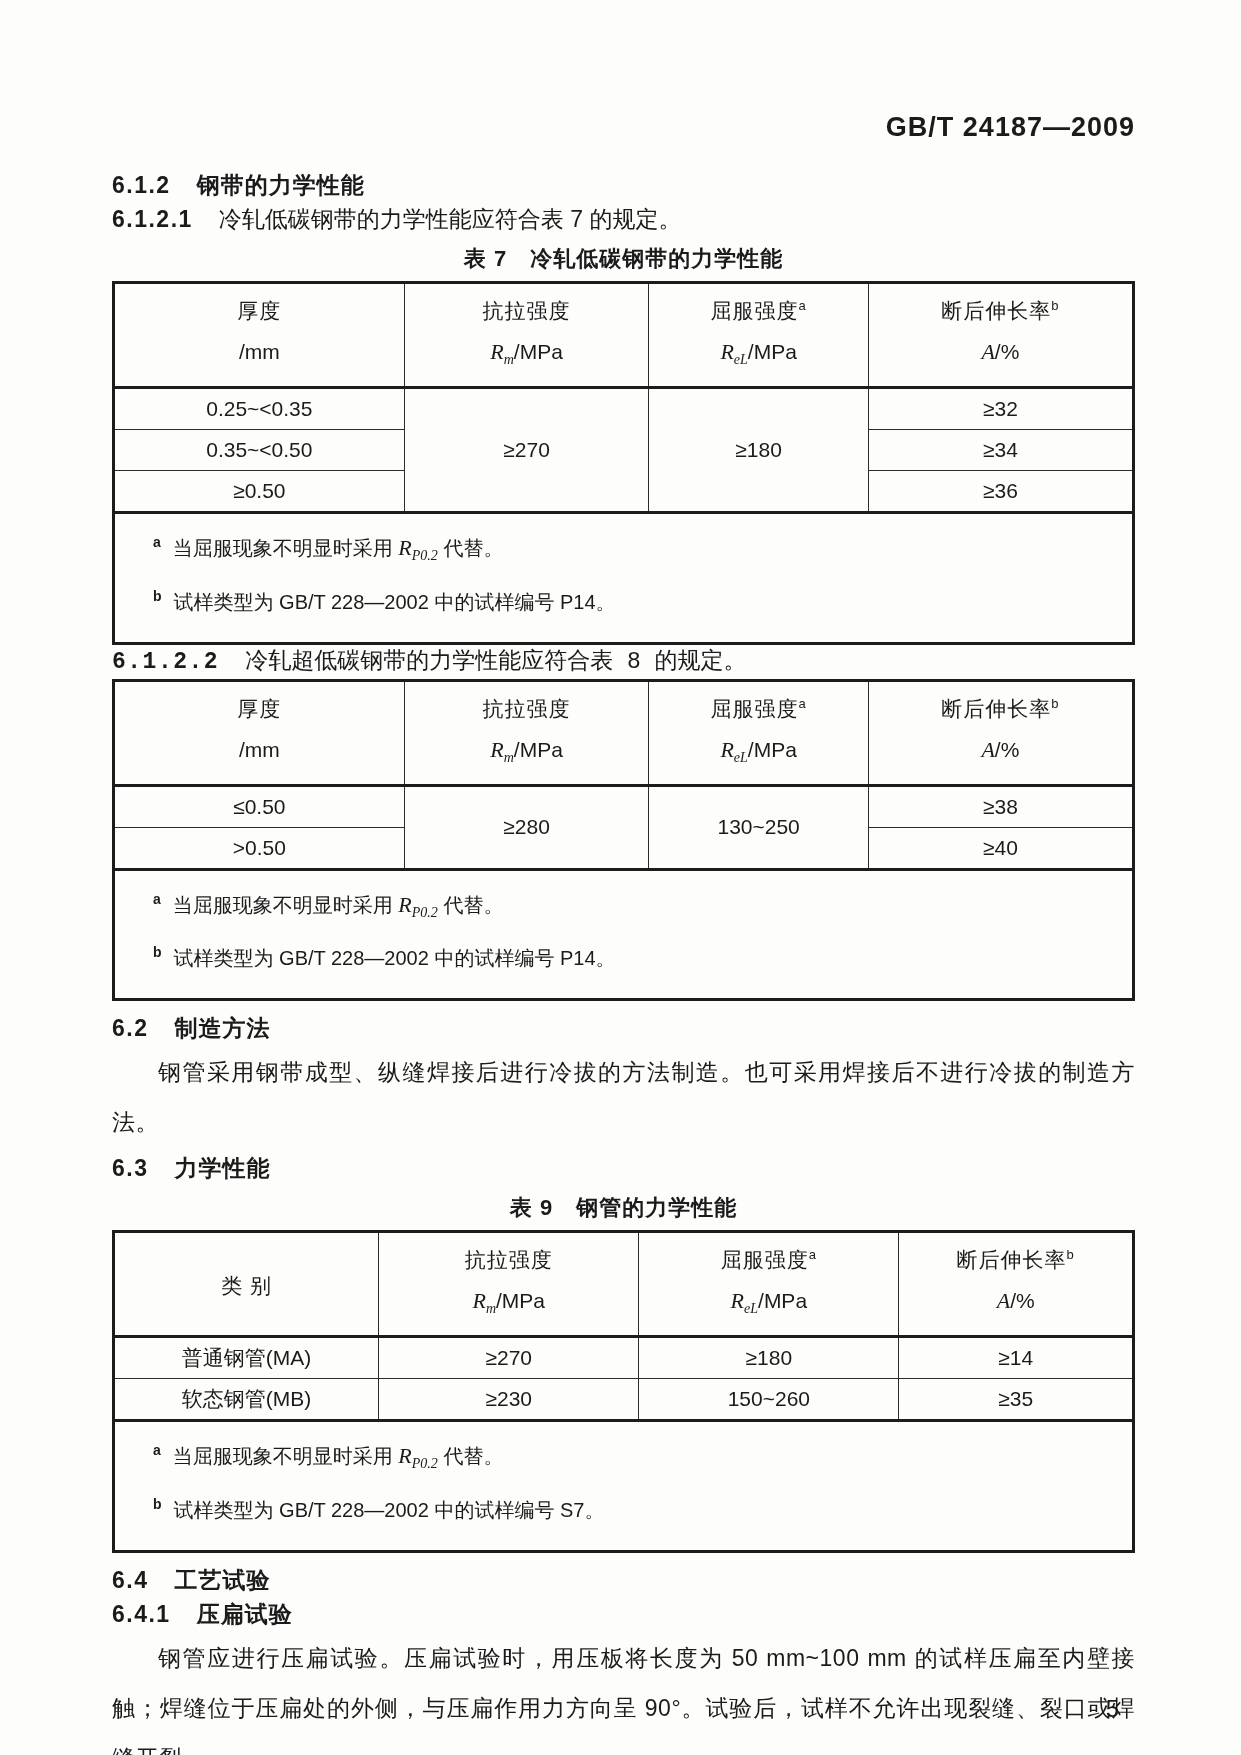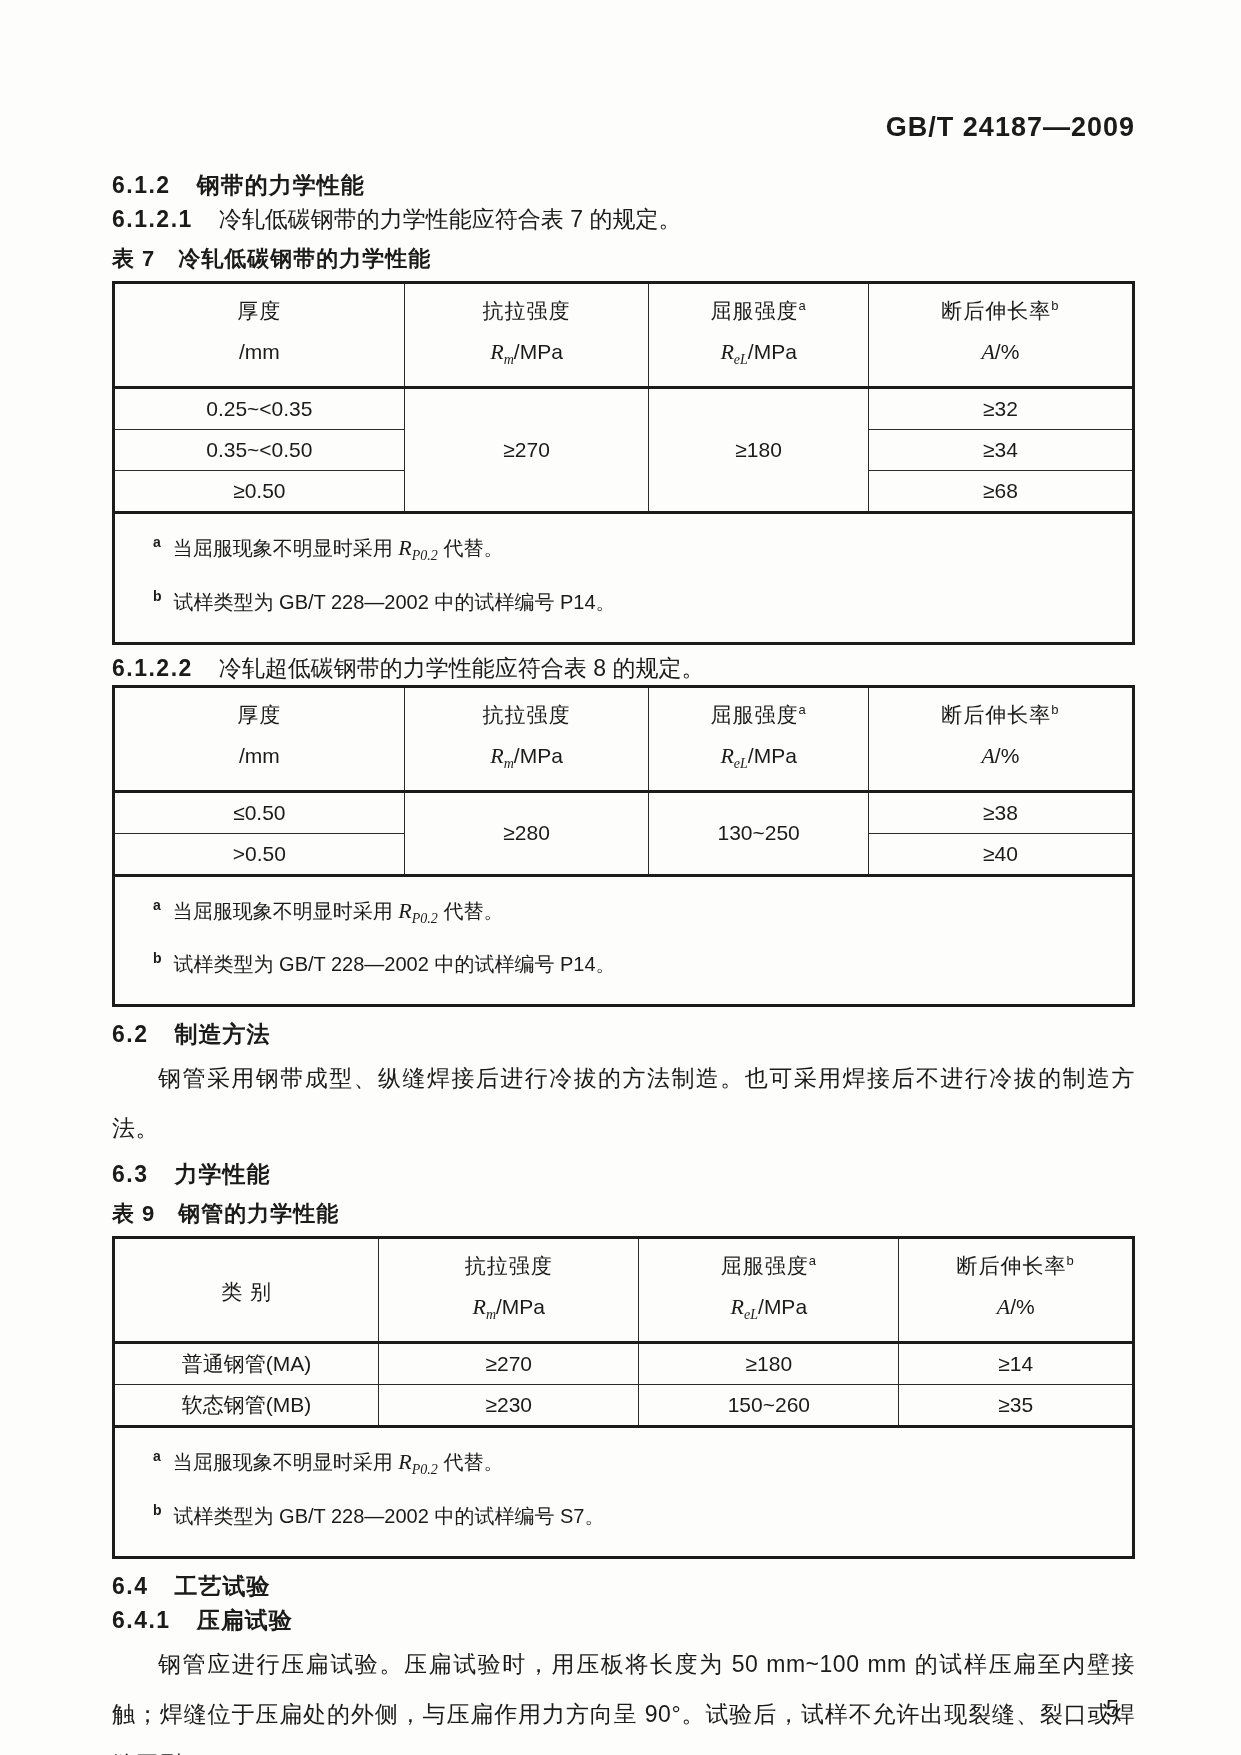--- a/index.html
+++ b/index.html
@@ -22,21 +22,21 @@
   .clause { font-size:23px; line-height:34px; margin:0; }
   .clause .c-num { font-weight:bold; margin-right:26px; letter-spacing:1.5px; white-space:nowrap;text-align:right; }
   .clause.hd .c-text { font-weight:bold; letter-spacing:1px; }
   .para {
     font-size:23px; line-height:50px;
     text-indent:2em; text-align:justify;
     margin:2px 0;
     letter-spacing:0.5px;
   }
   .tbl-title {
-    font-weight:bold;
+    text-align:center; font-weight:bold;
     font-size:22px; line-height:30px;
     margin:8px 0 7px;
     letter-spacing:1px;
   }
   table.std {
     width:100%; border-collapse:collapse; table-layout:fixed;
     border:3px solid #1c1c1c;
   }
   table.std th {
     border:1px solid #2b2b2b;
@@ -60,21 +60,21 @@
   tr.fn-row td {
     border-top:3px solid #1c1c1c;
     border-left:1px solid transparent; border-right:1px solid transparent;
     text-align:left;
     padding:8px 10px 12px 38px;
     height:auto;
   }
   .fn { font-size:20px; line-height:40px; }
   .fn .fn-m { font-size:14px; margin-right:12px; font-weight:bold; }
   .page-num { position:absolute; right:122px; bottom:32px; font-size:24px; }
-  .mt12 { margin-top:6px; } .mt10 { margin-top:10px; } .mt4 { margin-top:4px; }
+  .mt12 { margin-top:0;font-family:Liberation Mono, monospace; } .mt10 { margin-top:10px; } .mt4 { margin-top:4px; }
 </style>
 </head>
 <body>
 
 <div class="page">
 
   <div class="doc-code">GB/T 24187—2009</div>
 
   <p class="clause hd">
     <span class="c-num">6.1.2</span><span class="c-text">钢带的力学性能</span>
@@ -117,21 +117,21 @@
         <td rowspan="3">≥270</td>
         <td rowspan="3">≥180</td>
         <td>≥32</td>
       </tr>
       <tr>
         <td>0.35~&lt;0.50</td>
         <td>≥34</td>
       </tr>
       <tr>
         <td>≥0.50</td>
-        <td>≥68</td>
+        <td>≥36</td>
       </tr>
       <tr class="fn-row">
         <td colspan="4">
           <div class="fn"><sup class="fn-m">a</sup><span>当屈服现象不明显时采用 </span><i class="sym">R</i><sub class="fsub">P0.2</sub><span> 代替。</span></div>
           <div class="fn"><sup class="fn-m">b</sup><span>试样类型为 GB/T 228—2002 中的试样编号 P14。</span><i class="sym"></i><sub class="fsub"></sub><span></span></div>
         </td>
       </tr>
     </tbody>
   </table>
 

